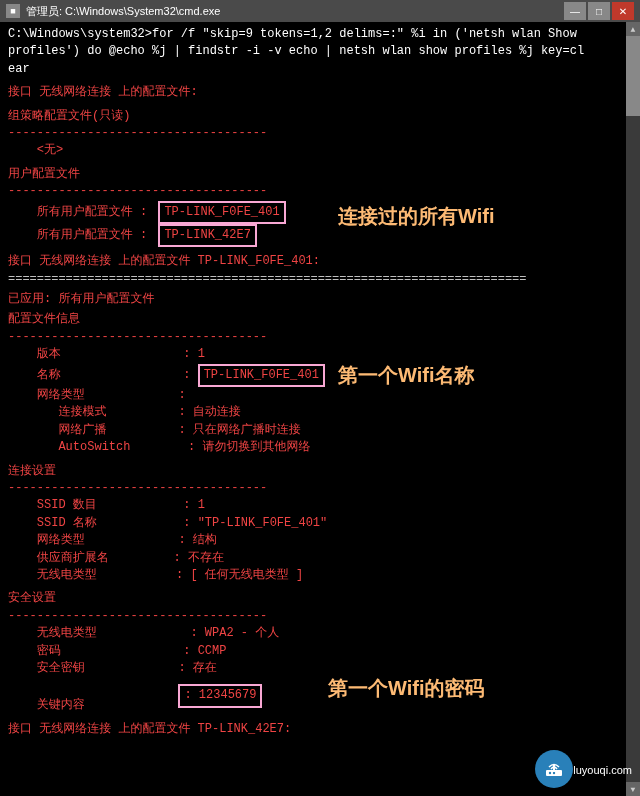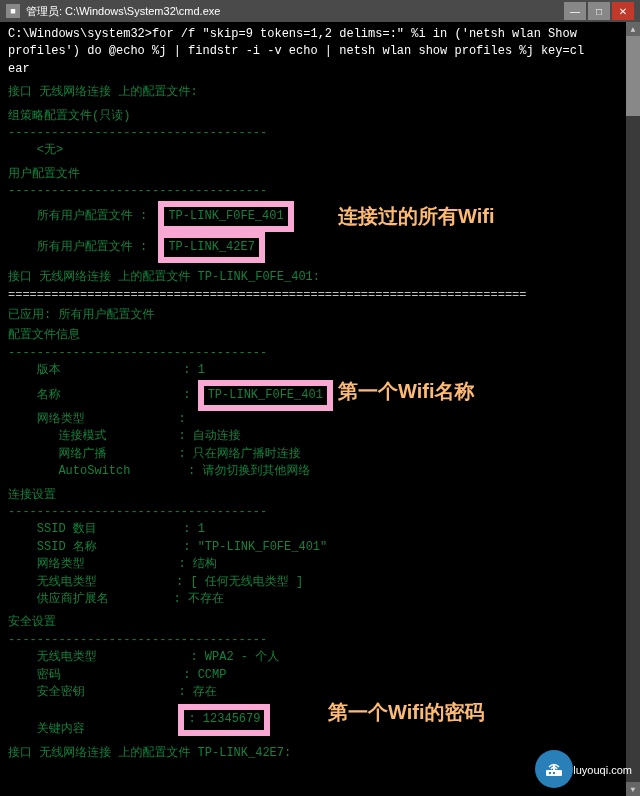--- a/index.html
+++ b/index.html
@@ -57,35 +57,35 @@
       padding: 4px 8px;
       height: calc(796px - 22px);
       overflow: hidden;
       position: relative;
     }
 
     .cmd-line {
       white-space: pre-wrap;
       word-break: break-all;
       line-height: 1.45;
-      color: #15803d;
+      color: #ef4444;
     }
 
     .cmd-line.white {
       color: #ffffff;
     }
 
     .section-gap {
       height: 6px;
     }
     .small-gap { height: 3px; }
 
     
     .highlight-box-red {
-      border: 6px solid #f9a8d4;
+      border: 2px solid #f9a8d4;
       display: inline-block;
       padding: 1px 4px;
     }
 
     
     .annotation {
       position: absolute;
       color: #fdba74;
       font-family: 'SimHei', 'Microsoft YaHei', sans-serif;
       font-size: 18px;
@@ -227,22 +227,22 @@
   <div class="cmd-line">       网络广播          : 只在网络广播时连接</div>
   <div class="cmd-line">       AutoSwitch        : 请勿切换到其他网络</div>
 
   <div class="section-gap"></div>
 
   <div class="cmd-line">连接设置</div>
   <div class="cmd-line">------------------------------------</div>
   <div class="cmd-line">    SSID 数目            : 1</div>
   <div class="cmd-line">    SSID 名称            : "TP-LINK_F0FE_401"</div>
   <div class="cmd-line">    网络类型             : 结构</div>
+  <div class="cmd-line">    供应商扩展名         : 不存在</div>
   <div class="cmd-line">    无线电类型           : [ 任何无线电类型 ]</div>
-  <div class="cmd-line">    供应商扩展名         : 不存在</div>
 
   <div class="section-gap"></div>
 
   <div class="cmd-line">安全设置</div>
   <div class="cmd-line">------------------------------------</div>
   <div class="cmd-line">    无线电类型             : WPA2 - 个人</div>
   <div class="cmd-line">    密码                 : CCMP</div>
   <div class="cmd-line">    安全密钥             : 存在</div>
 
   <div style="position:relative; display:flex; align-items:center;">

